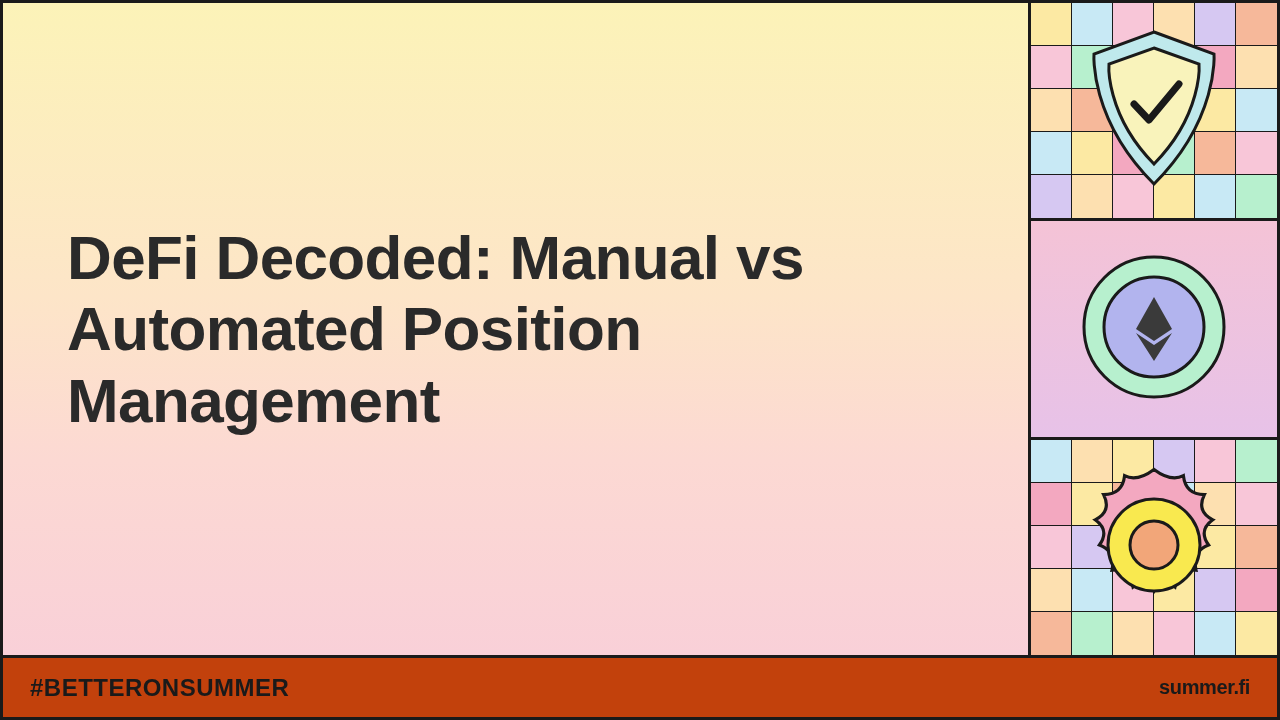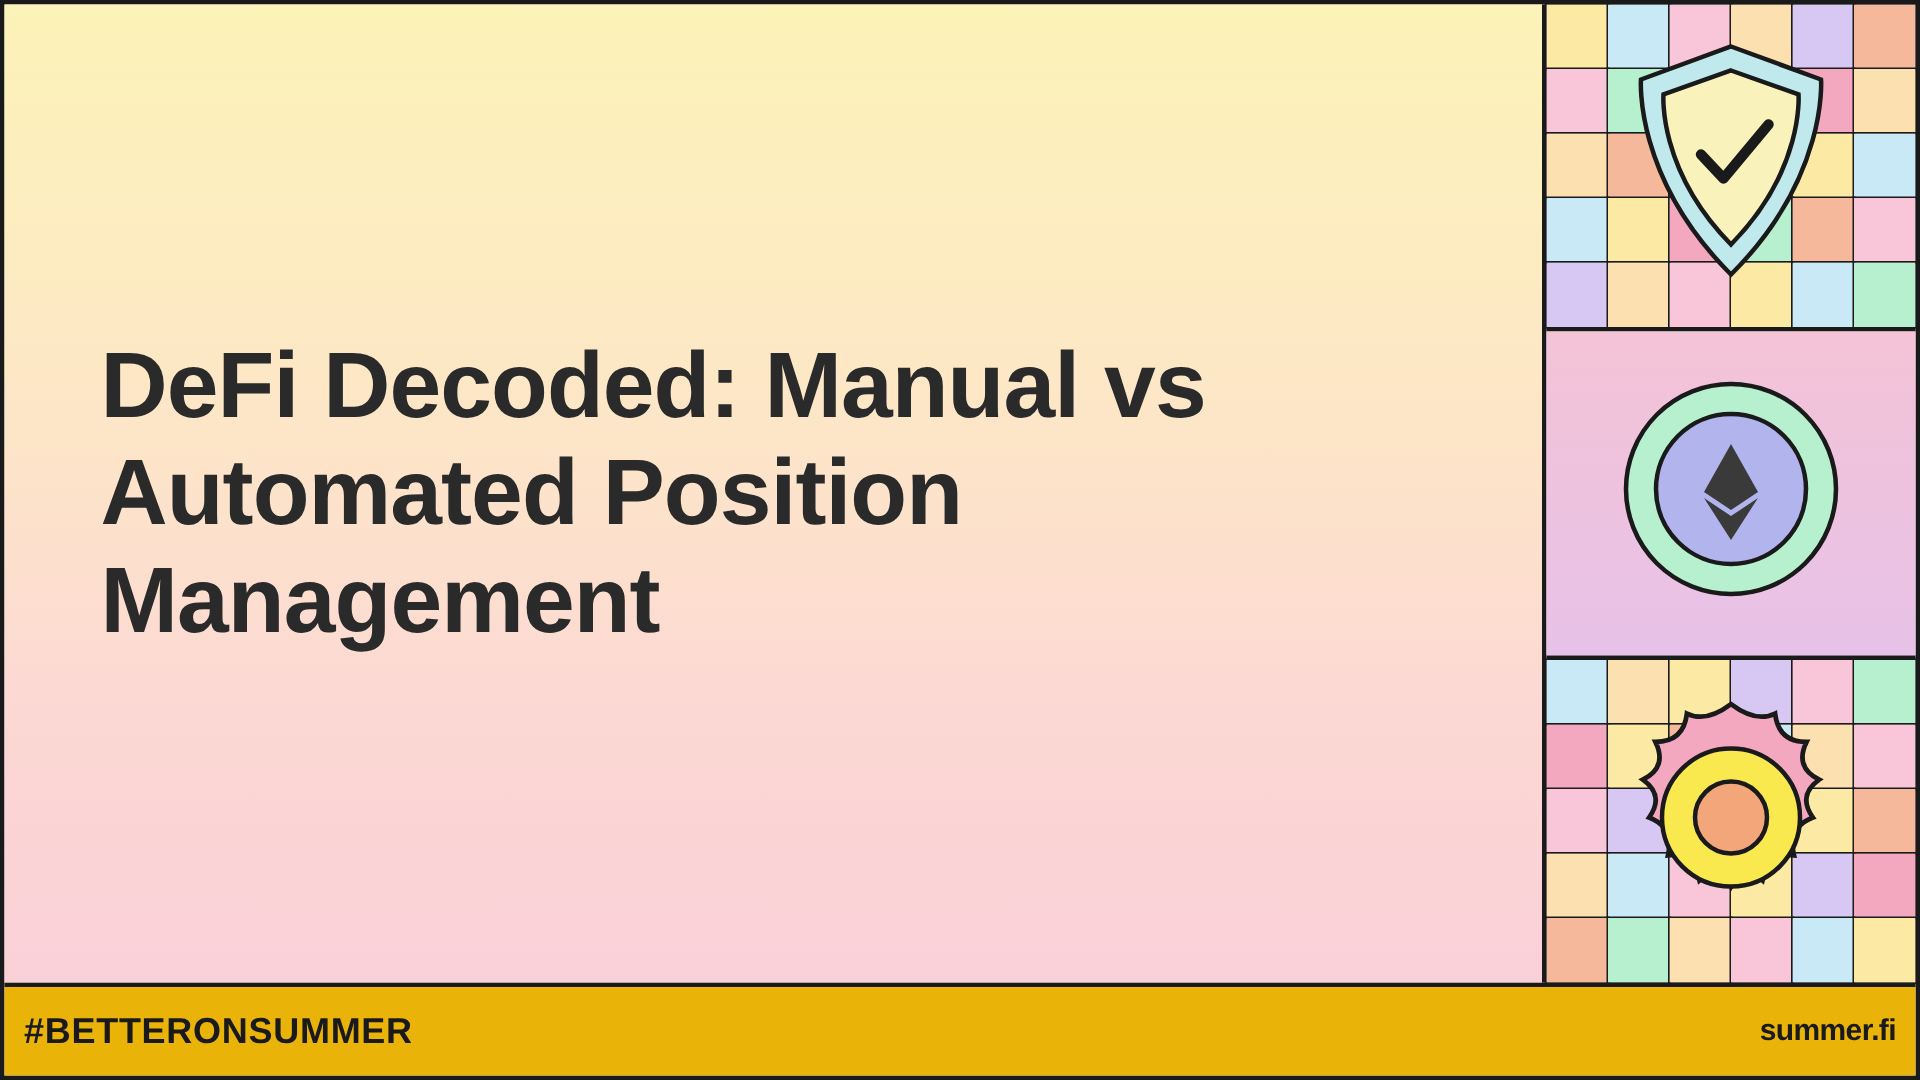--- a/index.html
+++ b/index.html
@@ -65,26 +65,26 @@
   position: absolute;
   inset: 0;
   display: grid;
   grid-template-columns: repeat(6, 1fr);
   grid-auto-rows: 1fr;
 }
 .mosaic > div { outline: 1.5px solid #1a1a1a; }
 
 .footer {
   height: 62px;
-  background: #eab308;
+  background: #c2410c;
   border-top: 3px solid #1a1a1a;
   display: flex;
   align-items: center;
   justify-content: space-between;
-  padding: 0 13px;
+  padding: 0 27px;
 }
 
 .hashtag {
   font-size: 24px;
   font-weight: 800;
   color: #1a1a1a;
   letter-spacing: 0.02em;
 }
 
 .brand {

